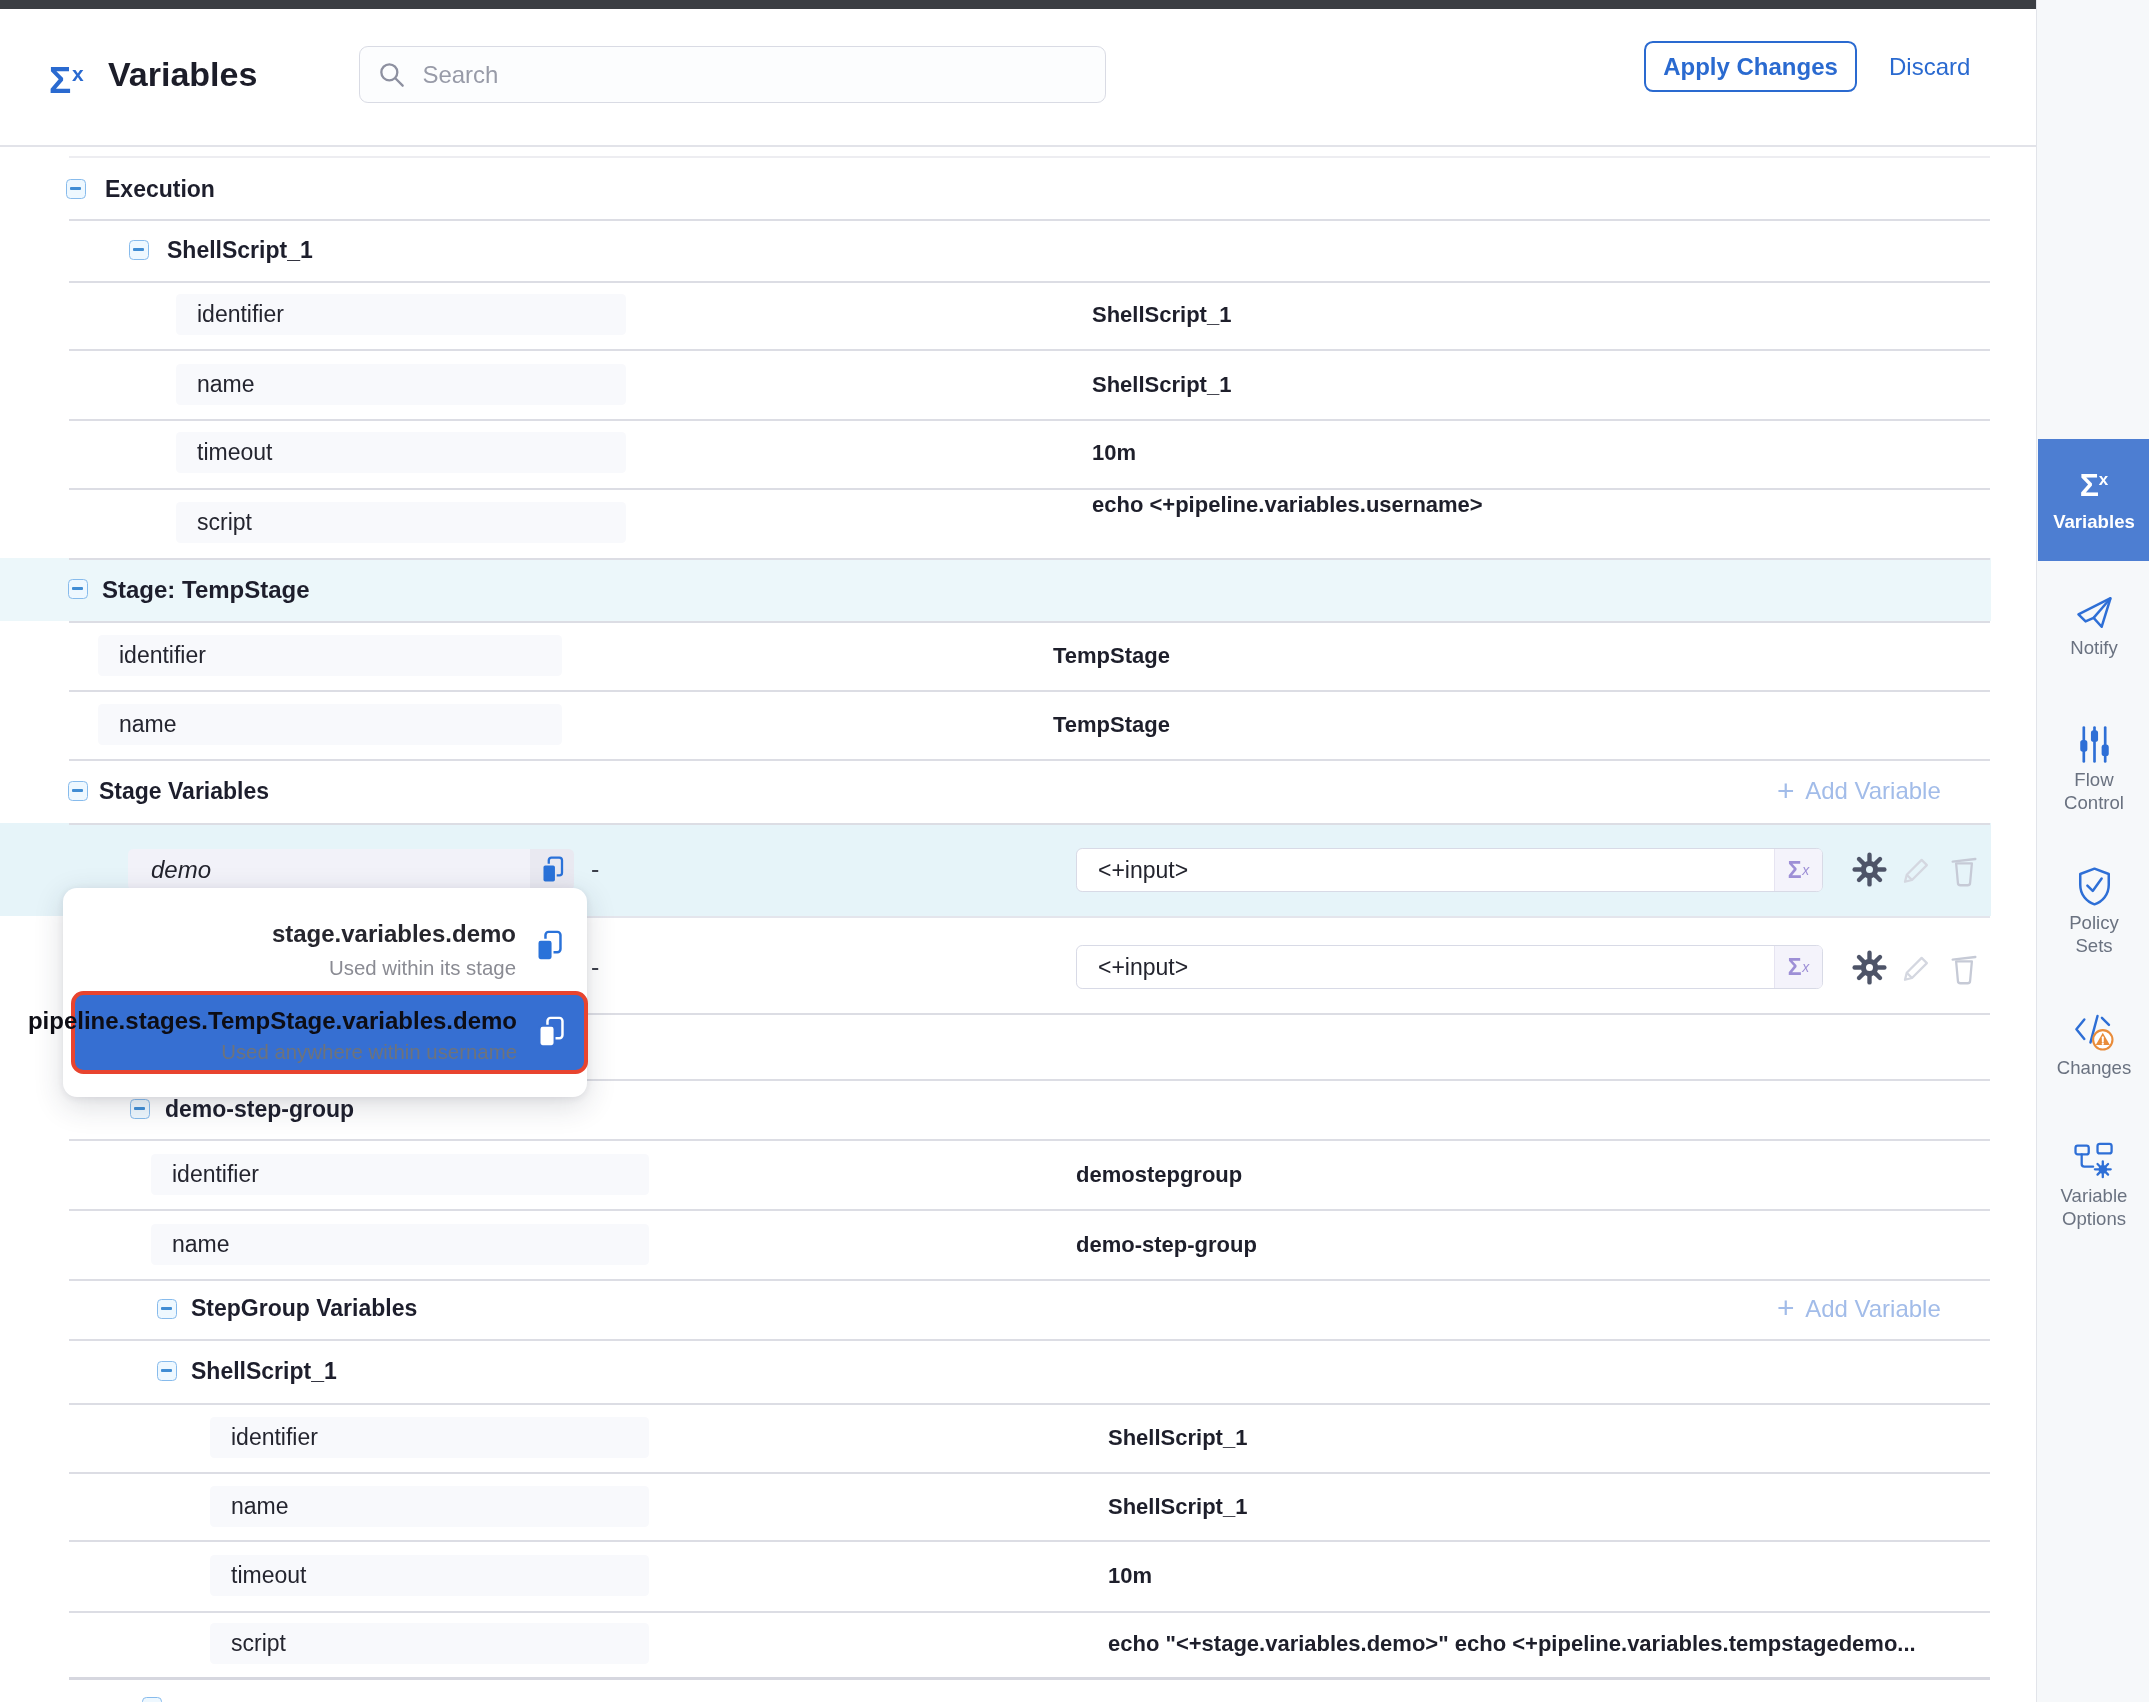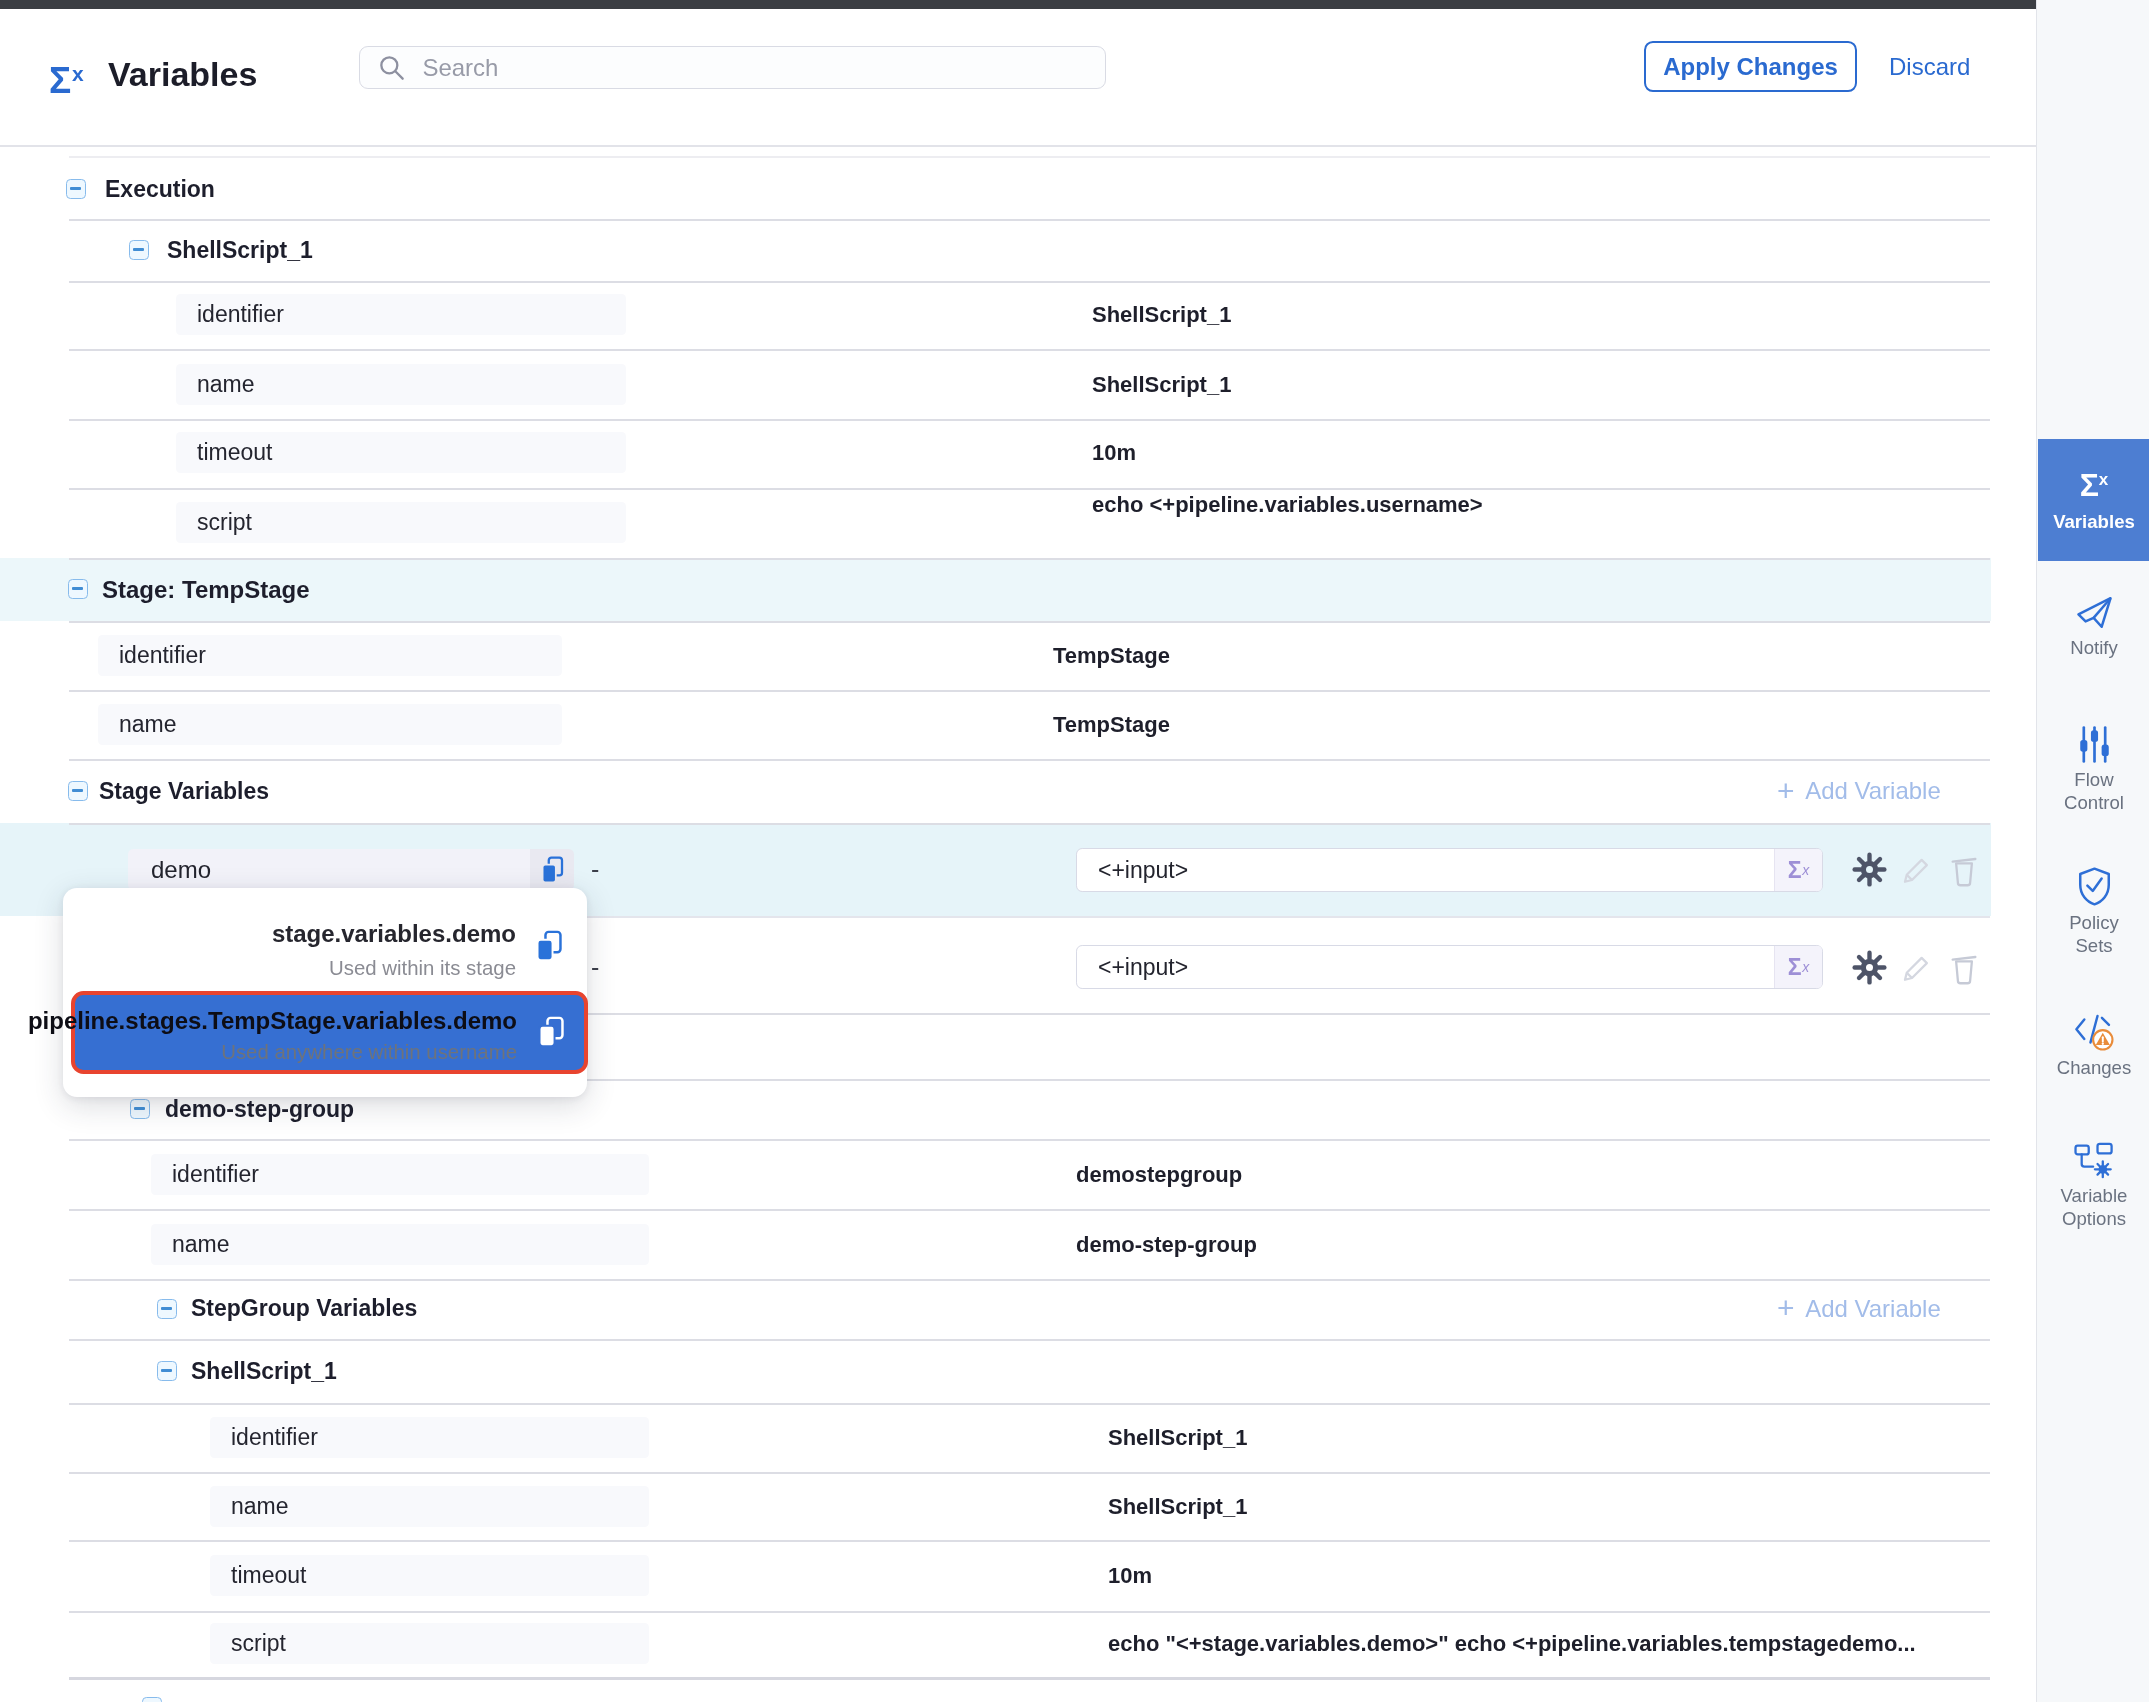--- a/index.html
+++ b/index.html
@@ -7,42 +7,42 @@
   .abs{position:absolute;}
   
   .topbar{left:0;top:0;width:2036px;height:8.9px;background:#3b3e43;}
   
   .header{left:0;top:8.9px;width:2036px;height:137px;background:#ffffff;}
   .hline1{left:0;top:145px;width:2036px;height:1.8px;background:#e2e3e9;}
   .hline2{left:69px;top:156px;width:1921px;height:1.8px;background:#ededf1;}
   .logo-sigma{left:49px;top:51px;font-size:37px;font-weight:700;color:#2a6ad0;line-height:46px;}
   .logo-sigma .sup{font-size:21px;font-weight:700;vertical-align:12.4px;margin-left:0.9px;}
   .page-title{left:108px;top:49px;font-size:34px;font-weight:700;color:#1c1d29;line-height:51px;}
-  .searchbox{left:359px;top:46px;width:747px;height:43px;border:1.8px solid #d9dbe4;border-radius:8.9px;background:#fcfdfe;box-sizing:border-box;display:flex;align-items:center;}
+  .searchbox{left:359px;top:46px;width:747px;height:57px;border:1.8px solid #d9dbe4;border-radius:8.9px;background:#fcfdfe;box-sizing:border-box;display:flex;align-items:center;}
   .searchbox svg{margin-left:16px;}
   .searchbox input{border:none;outline:none;background:transparent;font-size:24px;color:#3a3b46;margin-left:12.4px;width:621px;font-family:inherit;}
   .searchbox input::placeholder{color:#989ba8;}
   .apply-btn{left:1644px;top:41px;width:213px;height:51px;border:2.7px solid #2a6ad0;border-radius:8.9px;box-sizing:border-box;color:#2a6ad0;font-size:24px;font-weight:600;display:flex;align-items:center;justify-content:center;background:#fff;cursor:pointer;}
   .discard-btn{left:1889px;top:41px;height:51px;line-height:51px;color:#2a6ad0;font-size:24px;font-weight:500;cursor:pointer;}
   
   .dv{left:69px;width:1921px;height:1.8px;background:#dcdde4;}
   
   .band-stage{left:0;top:558px;width:1991px;height:63px;background:#ecf7fa;}
   .band-demo{left:0;top:823px;width:1991px;height:93px;background:#e6f4f9;}
   
   .minus{width:19.5px;height:19.5px;border:1.8px solid #87bbec;background:#eef8ff;border-radius:4.4px;box-sizing:border-box;display:flex;align-items:center;justify-content:center;cursor:pointer;}
   .minus i{display:block;width:10.6px;height:2.7px;background:#418dd4;border-radius:0.9px;}
   
   .ttl{font-size:23px;font-weight:700;color:#1d1e2c;white-space:nowrap;}
   .ttl.big{font-size:24px;}
   
   .pill{height:41px;background:#f8f9fc;border-radius:4.4px;display:flex;align-items:center;padding-left:21px;box-sizing:border-box;font-size:23px;color:#24252f;}
   .val{height:41px;line-height:41px;font-size:22px;font-weight:600;color:#1e1f2b;white-space:nowrap;}
   
-  .var-pill{left:128px;top:849px;width:403px;height:41px;background:#f2f2f9;border-radius:5.3px 0 0 5.3px;display:flex;align-items:center;padding-left:23px;box-sizing:border-box;font-size:24px;color:#23242e;}
+  .var-pill{left:128px;top:849px;width:403px;height:41px;background:#f2f2f9;border-radius:5.3px 0 0 5.3px;display:flex;align-items:center;padding-left:23px;box-sizing:border-box;font-size:24px;color:#23242e;font-style:italic;}
   .copy-chip{left:530px;top:849px;width:44px;height:41px;background:#e9e9f1;border-radius:0 5.3px 5.3px 0;display:flex;align-items:center;justify-content:center;cursor:pointer;}
   .dash{font-size:25px;color:#3c3f4a;height:41px;line-height:41px;}
   .vinput{width:747px;height:44px;background:#ffffff;border:1.8px solid #d8dae6;border-radius:6.2px;box-sizing:border-box;display:flex;align-items:center;}
   .vinput .vtext{font-size:23px;color:#23242e;padding-left:21px;flex:1;}
   .sigma-chip{width:47px;height:100%;background:#f4f3fb;border-left:1.8px solid #e6e4f1;border-radius:0 4.4px 4.4px 0;display:flex;align-items:center;justify-content:center;font-size:23px;font-weight:600;color:#9d8fd6;cursor:pointer;}
   .sigma-chip .x{font-size:14px;font-weight:400;font-style:italic;margin-left:0.9px;}
   .rowicon{width:39px;height:39px;display:flex;align-items:center;justify-content:center;cursor:pointer;}
   
   .addvar{display:flex;align-items:center;gap:10.6px;color:#a2bce9;font-size:24px;font-weight:500;cursor:pointer;}
   .addvar .plus{font-size:30px;font-weight:500;line-height:26.6px;}

